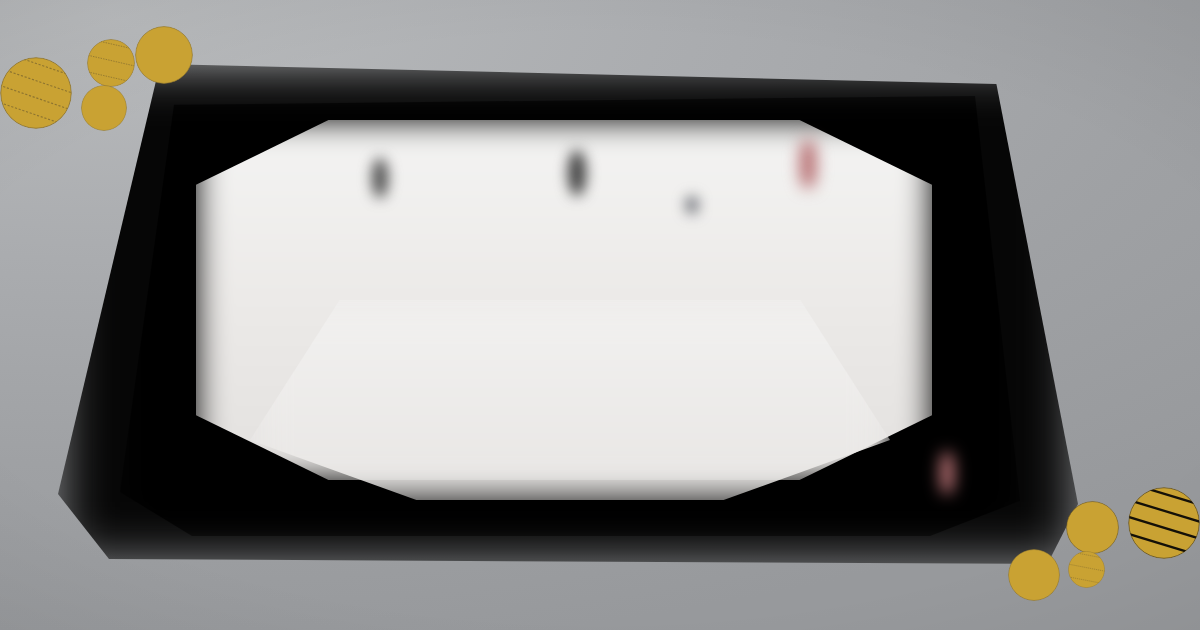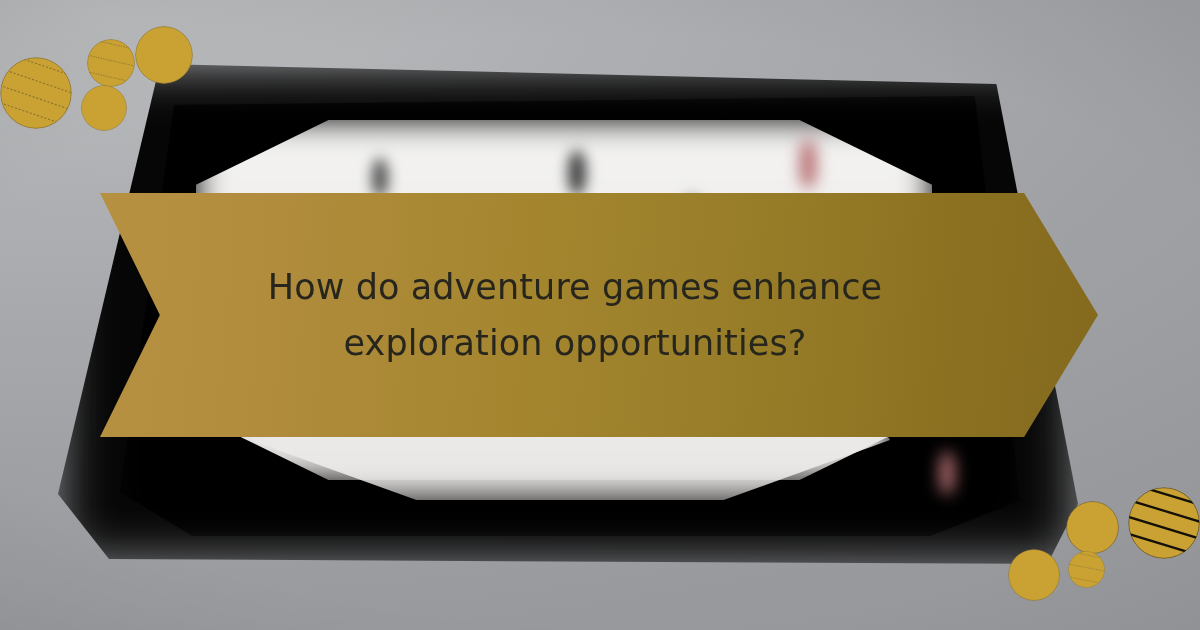--- a/index.html
+++ b/index.html
@@ -169,20 +169,14 @@
           </g>
         </svg>
       </div>
       <div class="deco" style="left: 1008px; top: 549px; width: 52px; height: 52px;">
         <svg viewBox="0 0 100 100">
           <circle cx="50" cy="50" r="49" fill="#c9a233" stroke="#8d7430" stroke-width="1.2"></circle>
         </svg>
       </div>
     </div>
 
-  <div id="banner">
-    <div id="banner-text">
-      <span class="ln">How do adventure games enhance</span>
-      <span class="ln">exploration opportunities?</span>
-    </div>
-  </div>
 
 </div>
 
 </body></html>

